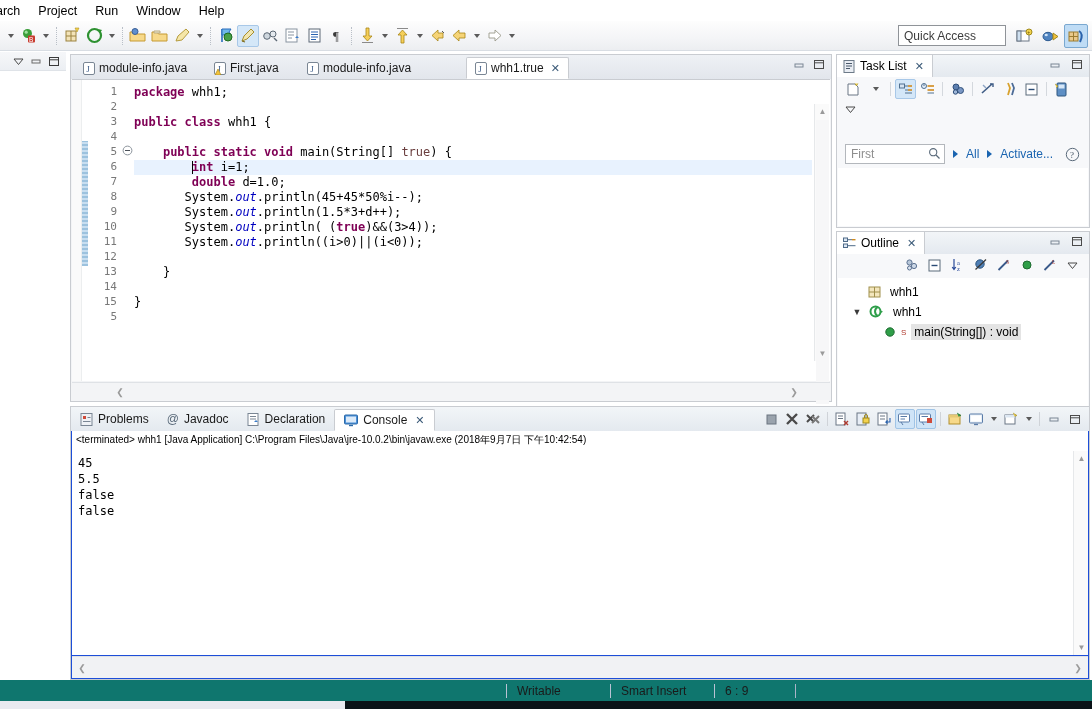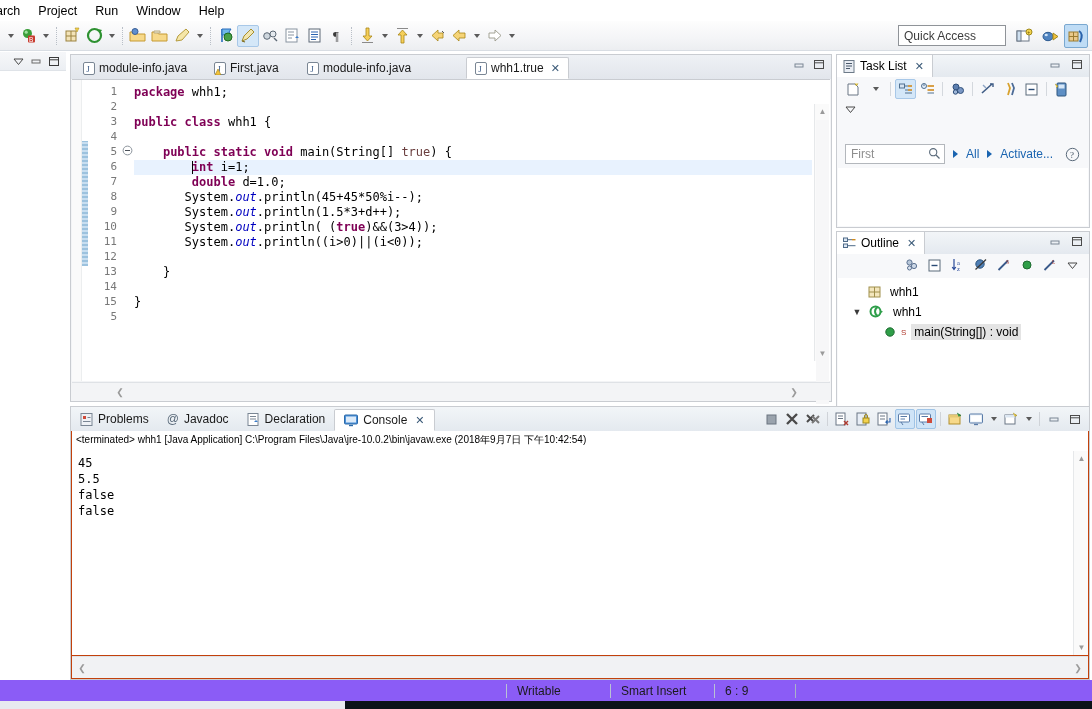--- a/index.html
+++ b/index.html
@@ -137,39 +137,39 @@
   .outline-toolbar { height:22px; display:flex; align-items:center; justify-content:flex-end; gap:2px; padding-right:6px; background:#f7f8fa; }
   .outline-body { position:absolute; left:1px; right:1px; top:46px; bottom:1px; background:#fff; padding-top:4px; }
   .otree-row { height:20px; display:flex; align-items:center; gap:5px; font-size:12px; }
   .otree-row .lbl { padding:1px 3px; }
   .otree-row .lbl.sel { background:#e4e4e4; }
   .twisty { width:14px; text-align:center; color:#3a3a3a; font-size:9px; }
 
   
   .console-panel {
     position:absolute; left:70px; top:406px; width:1020px; height:274px;
-    background:#c2410c; border:1px solid #c9ccd1;
+    background:#1d4ed8; border:1px solid #c9ccd1;
   }
   .console-tabs { position:relative; height:24px; background:linear-gradient(to bottom,#f2f5f8,#e4e9ef); display:flex; align-items:center;}
   .ctab { display:flex; align-items:center; gap:5px; height:24px; padding:0 9px; font-size:12px; color:#1a1a1a; }
   .ctab.sel { background:#ffffff; border:1px solid #c9ccd1; border-bottom-color:#fff; border-radius:2px 2px 0 0; height:22px; margin-top:2px;}
   .console-toolbar { position:absolute; right:4px; top:1px; height:22px; display:flex; align-items:center; gap:1px;}
   .ct-btn { width:20px;height:20px;display:flex;align-items:center;justify-content:center;}
   .ct-btn.on { background:#cfe4f7; border:1px solid #a0c4e6; border-radius:2px;}
   .ct-sep { width:1px;height:14px;border-left:1px solid #cfd3d8; margin:0 3px;}
   .console-info { position:absolute; left:1px; top:24px; right:1px; height:20px; background:#fff;
     font-family:"Liberation Sans", sans-serif; font-size:10px; color:#000; padding:2px 4px; white-space:nowrap;}
   .console-out { position:absolute; left:1px; top:44px; right:16px; bottom:24px; background:#fff;
      font-family:"DejaVu Sans Mono", monospace; font-size:12px; color:#000; padding:4px 6px; line-height:16px;}
   .console-vscroll { position:absolute; right:1px; top:44px; width:15px; bottom:24px; background:#fafafa; border-left:1px solid #e6e8ea;}
   .console-hscroll { position:absolute; left:1px; right:1px; bottom:1px; height:22px; background:#f1f2f4; border-top:1px solid #dfe2e6;}
 
   
   .statusbar { position:absolute; left:0; bottom:8px; width:1092px; height:21px;
-     background:#8b5cf6; display:flex; align-items:center; font-size:12px; color:#1a1a1a;}
+     background:#0f766e; display:flex; align-items:center; font-size:12px; color:#1a1a1a;}
   .sb-cell { padding:0 10px; height:15px; display:flex; align-items:center; }
   .sb-div { width:1px; height:14px; background:#b9c2d4; }
   .taskbar { position:absolute; left:0; bottom:0; width:1092px; height:8px; background:#0b1318;}
   .tb-win1{position:absolute;left:0;bottom:0;width:345px;height:8px;background:#e8eaf0;}
 
   svg { display:block; }
 </style>
 </head>
 <body>
 

